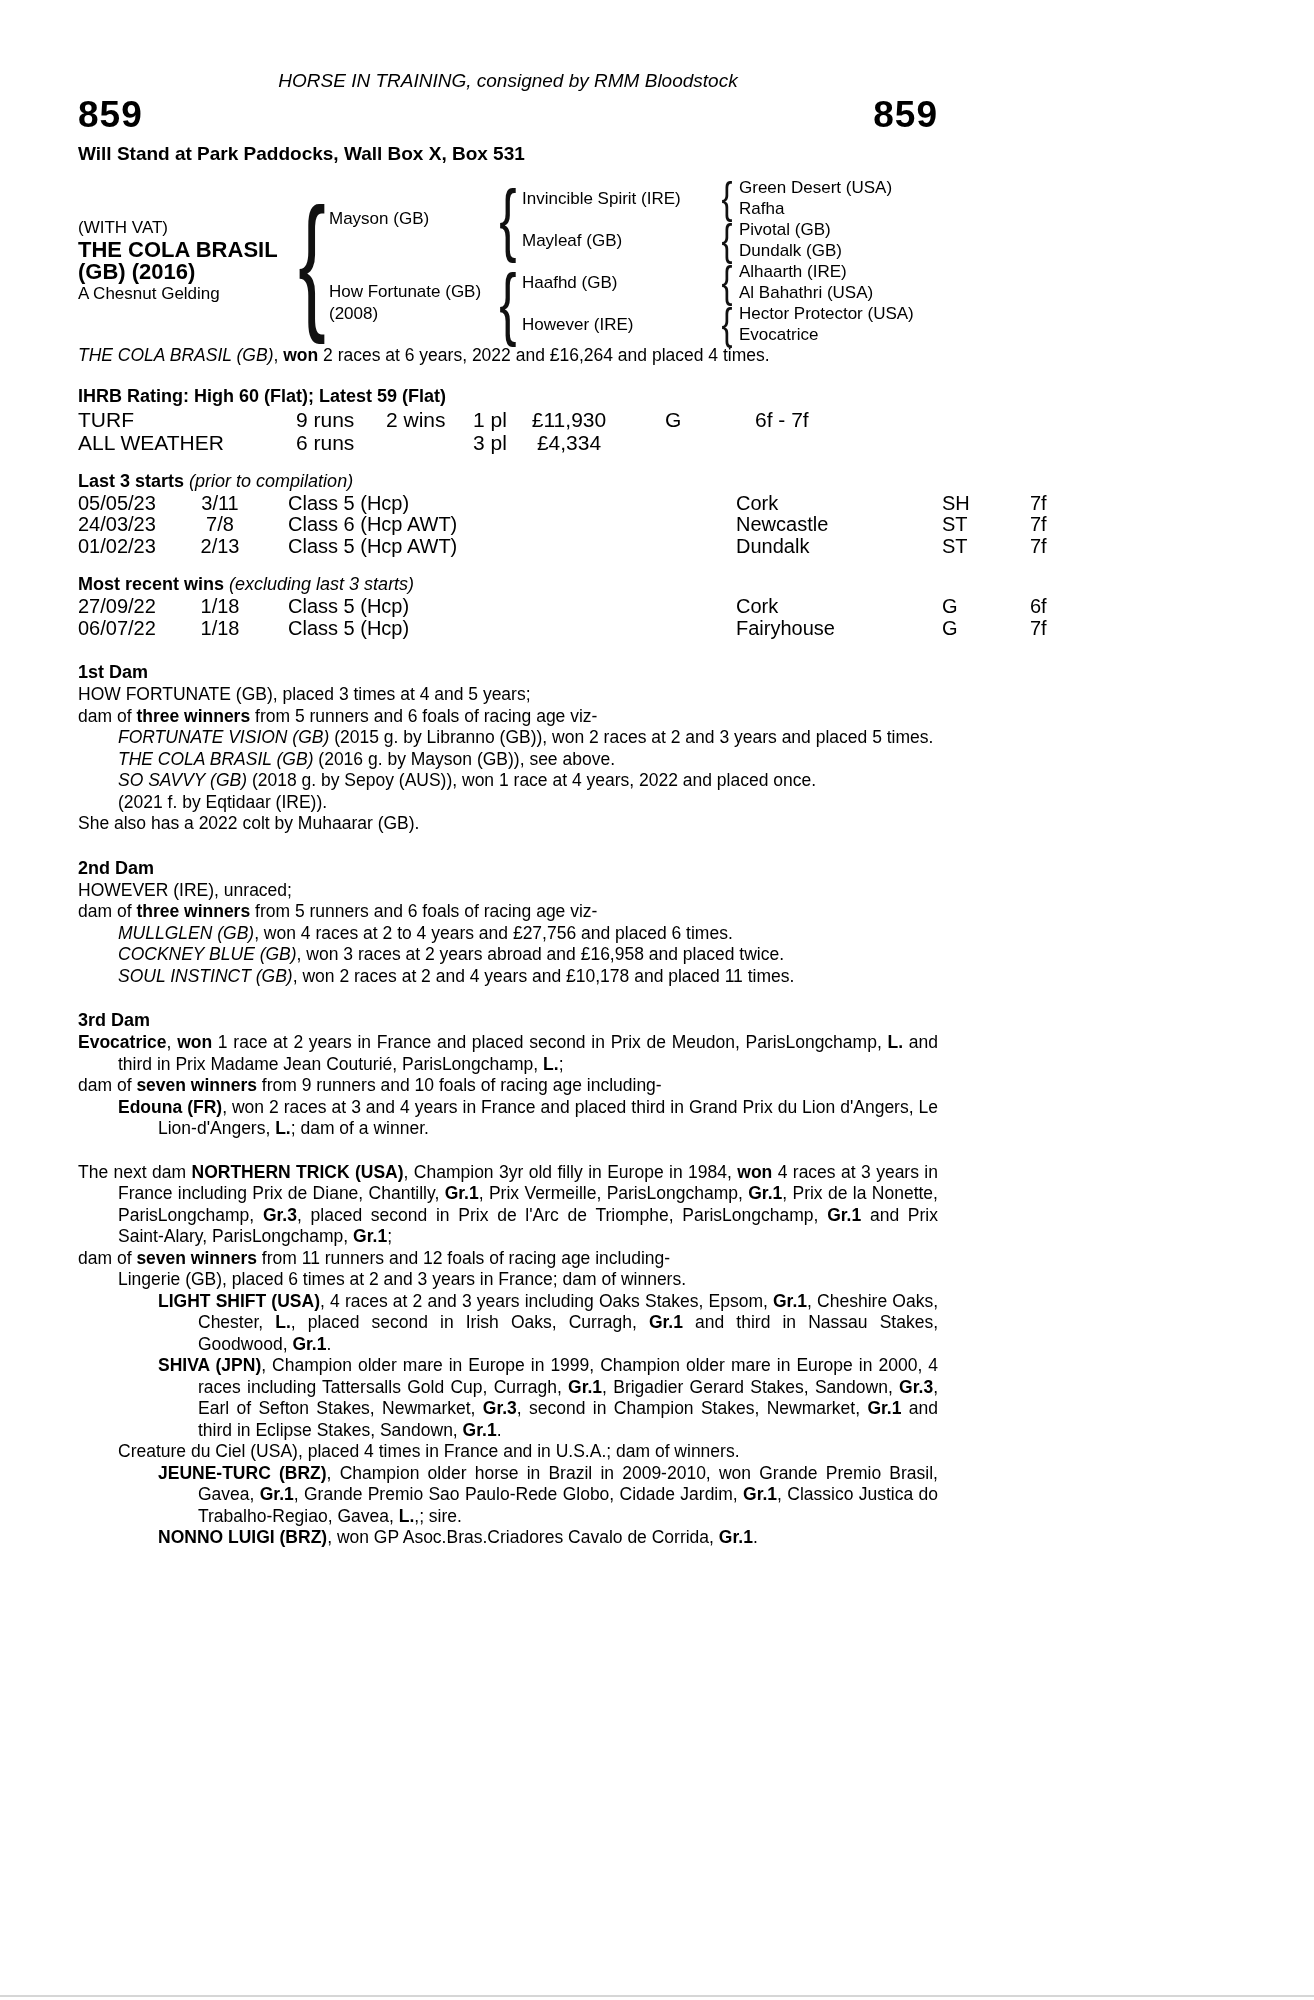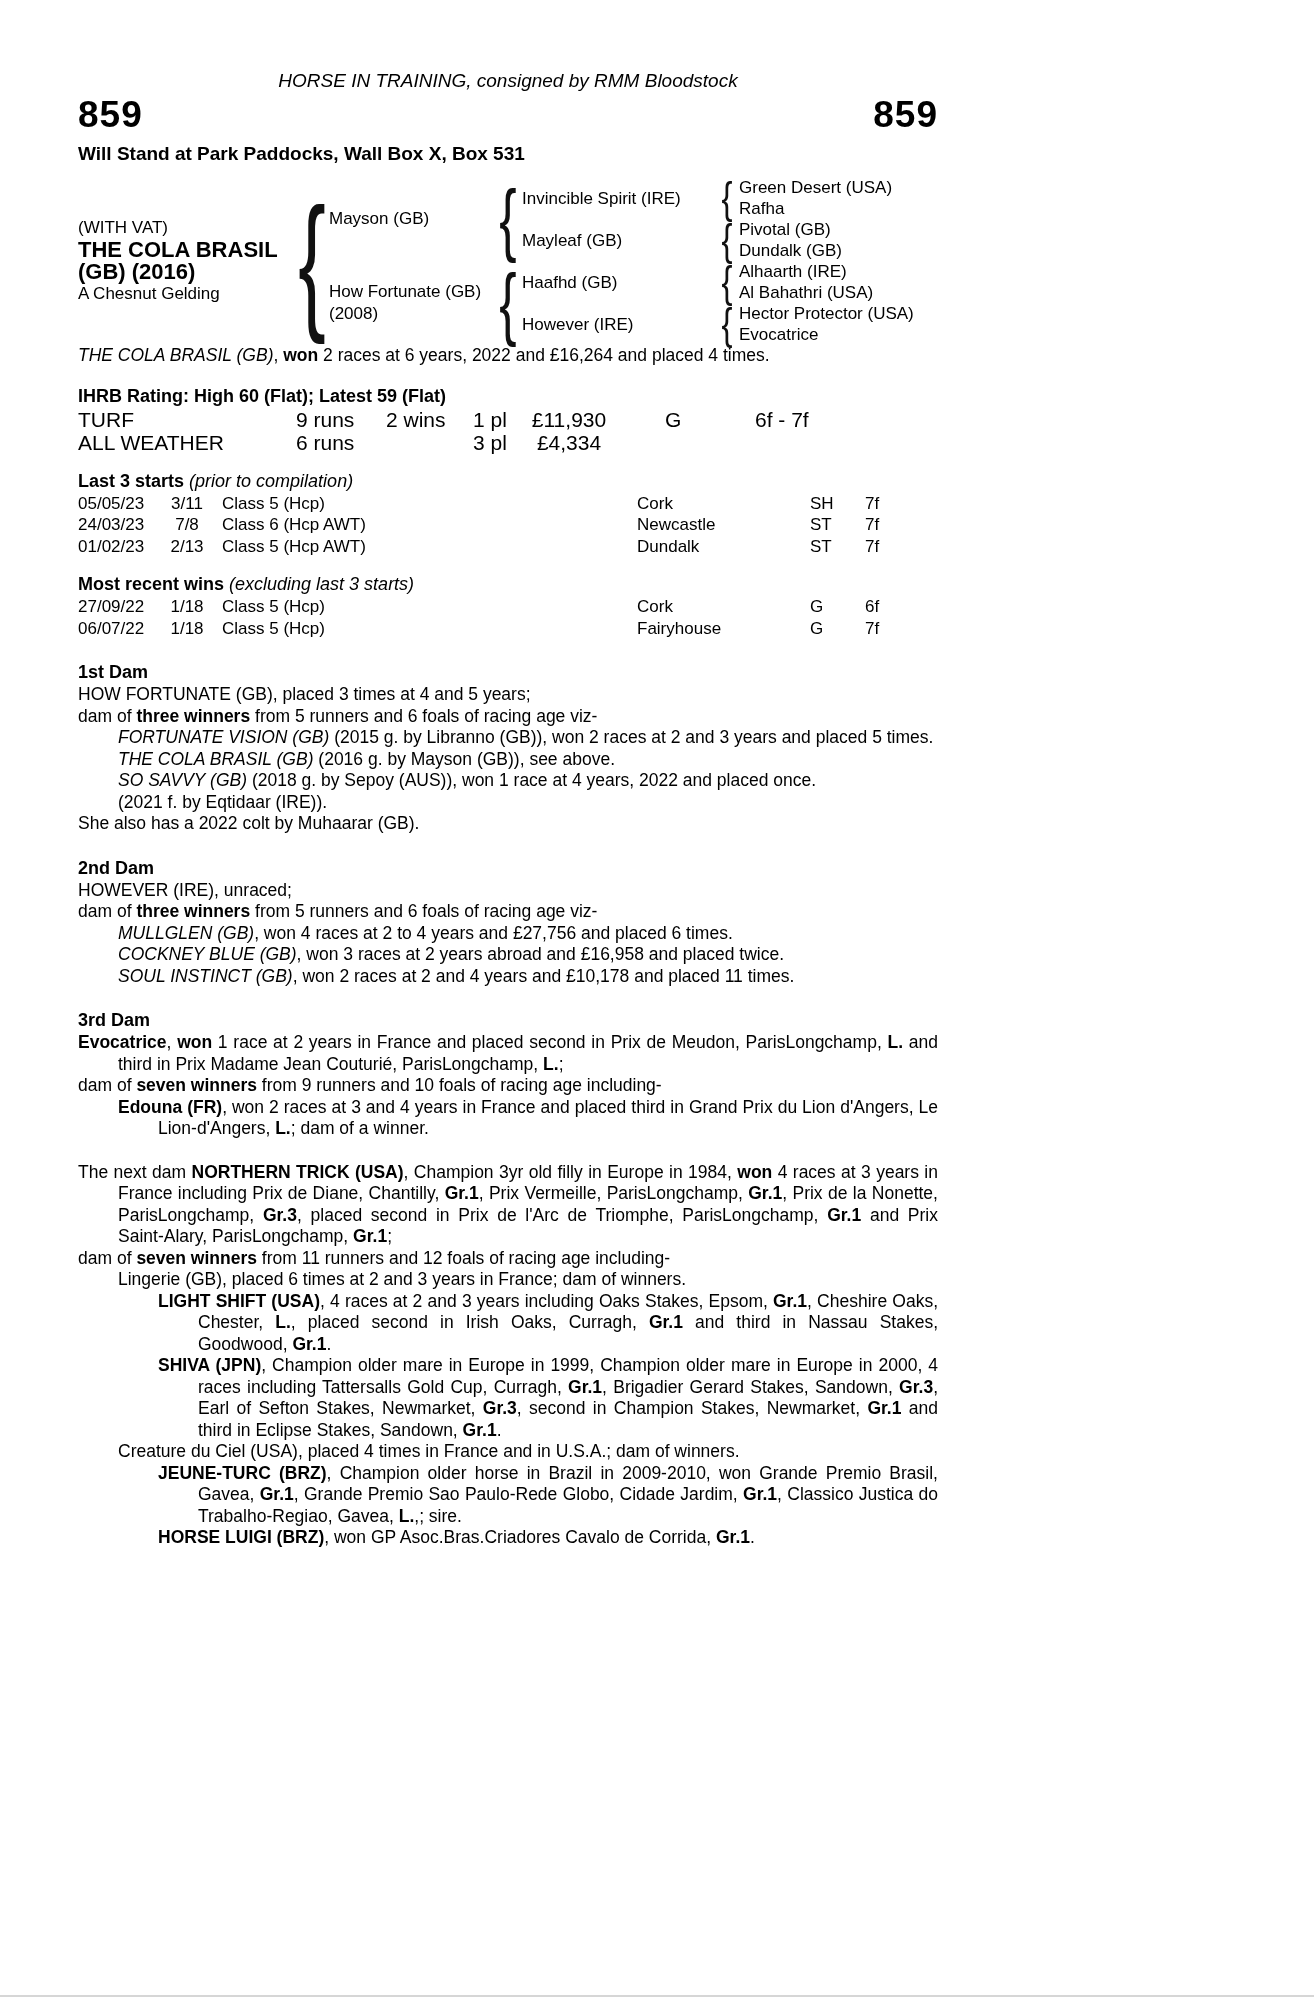--- a/index.html
+++ b/index.html
@@ -36,21 +36,21 @@
   .summary { margin-top: 34px; font-size: 17.5px; line-height: 22px; }
   .rating  { margin-top: 18px; font-weight: bold; font-size: 18px; line-height: 23px; }
   .stats-row { display: grid; grid-template-columns: 218px 90px 86px 36px 122px 95px 1fr;
                font-size: 21px; line-height: 23px; }
   .ra { text-align: center; }
   .going-cell { padding-left: 35px; }
   .dist-cell  { padding-left: 30px; }
 
   .subheading { margin-top: 16px; font-size: 18px; line-height: 23px; }
   .form-row { display: grid; grid-template-columns: 84px 50px 425px 173px 55px 1fr;
-              font-size: 17px; line-height: 21.5px; }
+              font-size: 20px; line-height: 21.5px; gap: 33px; }
   .form-row .race-cell { padding-left: 10px; }
 
   .dam-h { margin-top: 22px; font-weight: bold; font-size: 18px; line-height: 23px; }
   .para { margin: 0; font-size: 17.5px; line-height: 21.5px; text-align: justify; }
   .hang0  { padding-left: 40px;  text-indent: -40px; }
   .entry1 { padding-left: 80px;  text-indent: -40px; }
   .entry2 { padding-left: 120px; text-indent: -40px; }
   .gap-before { margin-top: 22px; }
 
   .bottom-edge { position: absolute; left: 0; bottom: 3px; width: 100%; height: 2px; background: #d6d6d6; }
@@ -232,18 +232,18 @@
   </section>
 
   <section>
     <p class="para hang0 gap-before"><span>The next dam </span><span style="font-weight: bold;">NORTHERN TRICK (USA)</span><span>, Champion 3yr old filly in Europe in 1984, </span><span style="font-weight: bold;">won</span><span> 4 races at 3 years in France including Prix de Diane, Chantilly, </span><span style="font-weight: bold;">Gr.1</span><span>, Prix Vermeille, ParisLongchamp, </span><span style="font-weight: bold;">Gr.1</span><span>, Prix de la Nonette, ParisLongchamp, </span><span style="font-weight: bold;">Gr.3</span><span>, placed second in Prix de l'Arc de Triomphe, ParisLongchamp, </span><span style="font-weight: bold;">Gr.1</span><span> and Prix Saint-Alary, ParisLongchamp, </span><span style="font-weight: bold;">Gr.1</span><span>;</span></p>
     <p class="para"><span>dam of </span><span style="font-weight: bold;">seven winners</span><span> from 11 runners and 12 foals of racing age including-</span></p>
     <p class="para entry1"><span>Lingerie (GB), placed 6 times at 2 and 3 years in France; dam of winners.</span></p>
     <p class="para entry2"><span style="font-weight: bold;">LIGHT SHIFT (USA)</span><span>, 4 races at 2 and 3 years including Oaks Stakes, Epsom, </span><span style="font-weight: bold;">Gr.1</span><span>, Cheshire Oaks, Chester, </span><span style="font-weight: bold;">L.</span><span>, placed second in Irish Oaks, Curragh, </span><span style="font-weight: bold;">Gr.1</span><span> and third in Nassau Stakes, Goodwood, </span><span style="font-weight: bold;">Gr.1</span><span>.</span></p>
     <p class="para entry2"><span style="font-weight: bold;">SHIVA (JPN)</span><span>, Champion older mare in Europe in 1999, Champion older mare in Europe in 2000, 4 races including Tattersalls Gold Cup, Curragh, </span><span style="font-weight: bold;">Gr.1</span><span>, Brigadier Gerard Stakes, Sandown, </span><span style="font-weight: bold;">Gr.3</span><span>, Earl of Sefton Stakes, Newmarket, </span><span style="font-weight: bold;">Gr.3</span><span>, second in Champion Stakes, Newmarket, </span><span style="font-weight: bold;">Gr.1</span><span> and third in Eclipse Stakes, Sandown, </span><span style="font-weight: bold;">Gr.1</span><span>.</span></p>
     <p class="para entry1"><span>Creature du Ciel (USA), placed 4 times in France and in U.S.A.; dam of winners.</span></p>
     <p class="para entry2"><span style="font-weight: bold;">JEUNE-TURC (BRZ)</span><span>, Champion older horse in Brazil in 2009-2010, won Grande Premio Brasil, Gavea, </span><span style="font-weight: bold;">Gr.1</span><span>, Grande Premio Sao Paulo-Rede Globo, Cidade Jardim, </span><span style="font-weight: bold;">Gr.1</span><span>, Classico Justica do Trabalho-Regiao, Gavea, </span><span style="font-weight: bold;">L.</span><span>,; sire.</span></p>
-    <p class="para entry2"><span style="font-weight: bold;">HORSE LUIGI (BRZ)</span><span>, won GP Asoc.Bras.Criadores Cavalo de Corrida, </span><span style="font-weight: bold;">Gr.1</span><span>.</span></p>
+    <p class="para entry2"><span style="font-weight: bold;">NONNO LUIGI (BRZ)</span><span>, won GP Asoc.Bras.Criadores Cavalo de Corrida, </span><span style="font-weight: bold;">Gr.1</span><span>.</span></p>
   </section>
 
 </div>
 
 <div class="bottom-edge"></div>
 
 </body></html>

